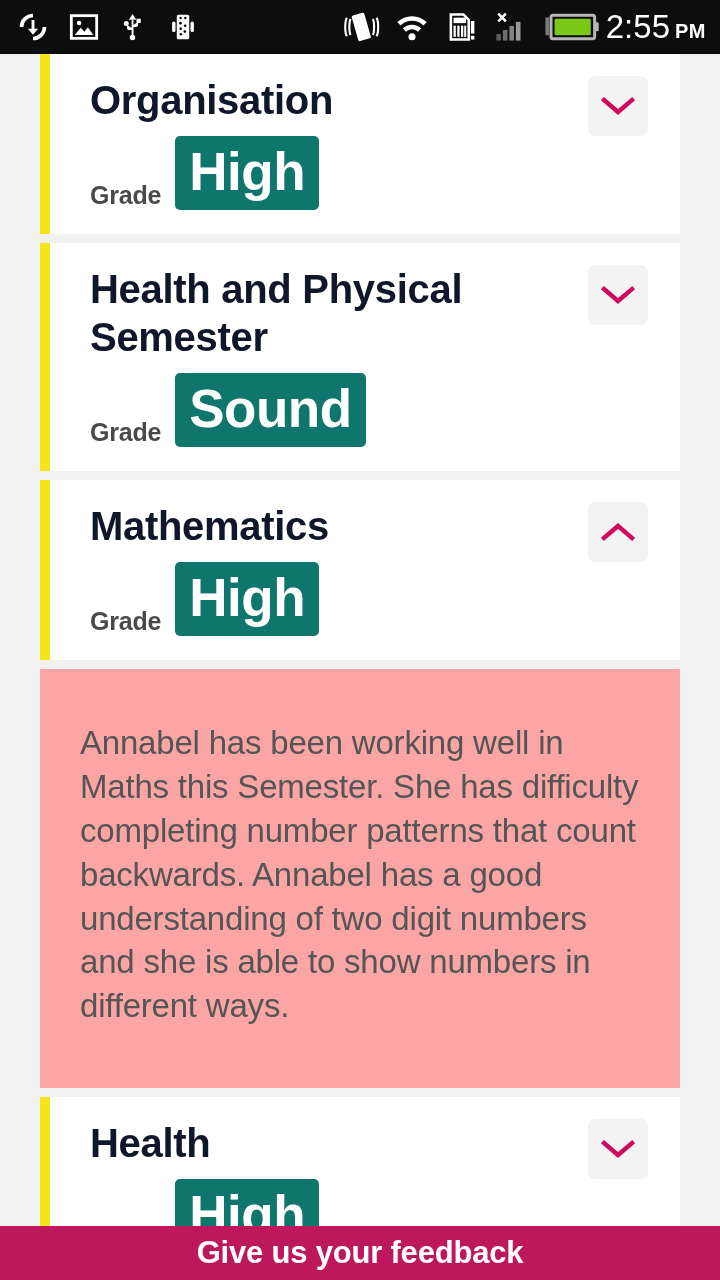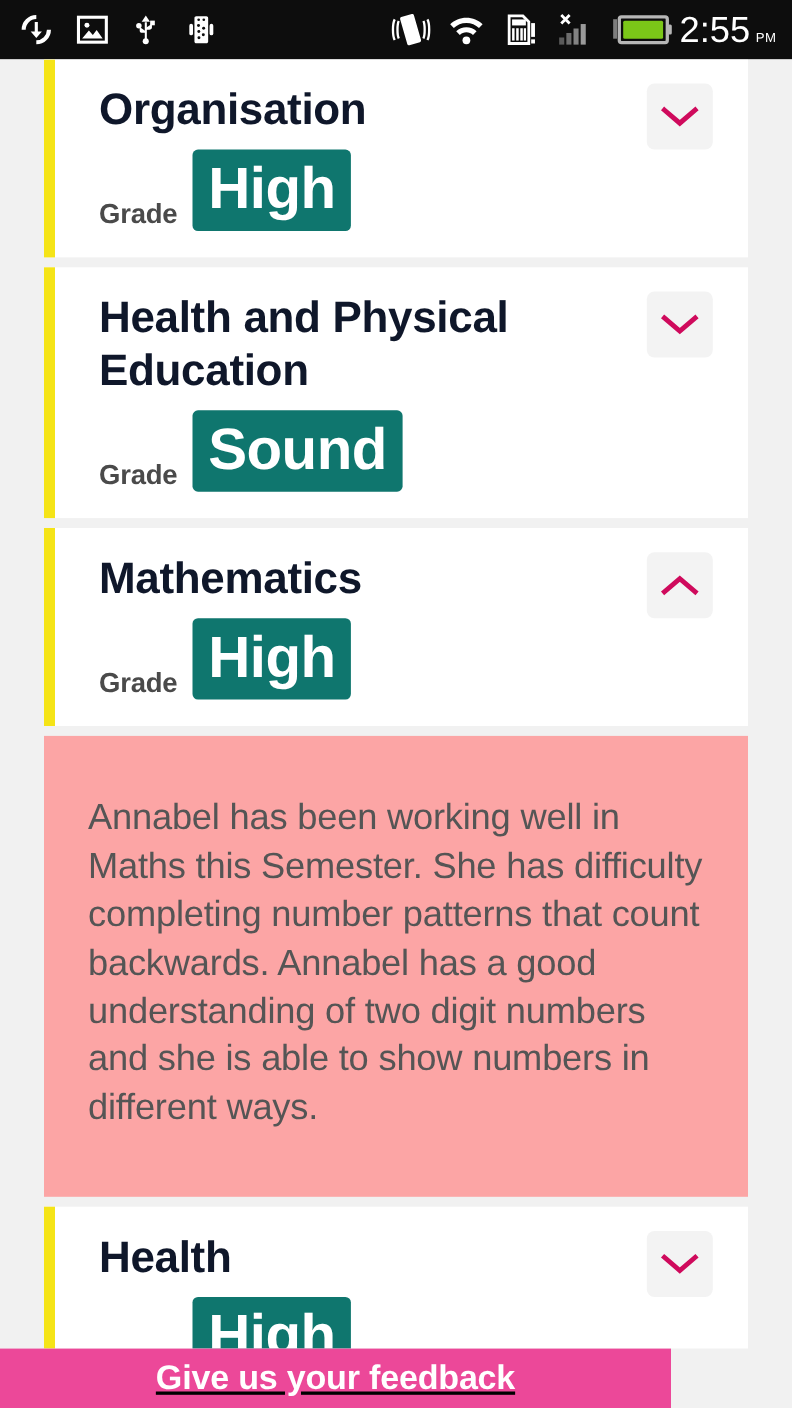--- a/index.html
+++ b/index.html
@@ -22,21 +22,21 @@
     padding:0 14px 0 16px;
   }
   .sb-left{ display:flex; align-items:center; gap:18px; }
   .sb-right{ margin-left:auto; display:flex; align-items:center; gap:14px; }
   .sb-icon{ display:flex; align-items:center; justify-content:center; }
   .sb-time{
     color:#fff; font-size:33px; font-weight:400;
     letter-spacing:0px; margin-left:6px;
     display:flex; align-items:baseline; gap:5px;
   }
-  .sb-ampm{ font-size:12px; font-weight:400; letter-spacing:.5px; }
+  .sb-ampm{ font-size:20px; font-weight:700; letter-spacing:.5px; }
 
   
   .content{
     position:relative;
     width:720px; height:1172px;
     background:#f1f1f1;
     overflow:hidden;
   }
   .card{
     position:relative;
@@ -90,25 +90,24 @@
   }
   .comment-text{
     font-size:33px; line-height:1.33;
     color:#555555; font-weight:400;
     letter-spacing:-.2px;
   }
 
   
   .feedback{
     position:absolute; left:0; bottom:0;
-    width:610px; height:54px;
-    background:#ec4899;
+    width:720px; height:54px;
+    background:#be185d;
     display:flex; align-items:center; justify-content:center;
     cursor:pointer;
-    text-decoration:underline;
   }
   .feedback-text{
     color:#ffffff; font-size:31px; font-weight:700;
     letter-spacing:-.2px;
   }
 </style>
 </head>
 <body>
 
 <div id="screen">
@@ -237,21 +236,21 @@
           <svg class="chev" width="40" height="26" viewBox="0 0 40 26">
             <path d="M6 7 L20 19 L34 7" stroke="#cf0a5c" stroke-width="4.4" fill="none" stroke-linecap="square"></path>
           </svg>
         </div>
       </div>
     </div>
 
     <div class="card">
       <div class="accent"></div>
       <div class="card-body">
-        <div class="subject-title">Health and Physical Education</div>
+        <div class="subject-title">Health and Physical Semester</div>
         <div class="grade-row">
           <span class="grade-label">Grade</span>
           <span class="grade-badge">Sound</span>
         </div>
         <div class="toggle-btn">
           <svg class="chev" width="40" height="26" viewBox="0 0 40 26">
             <path d="M6 7 L20 19 L34 7" stroke="#cf0a5c" stroke-width="4.4" fill="none" stroke-linecap="square"></path>
           </svg>
         </div>
       </div>

